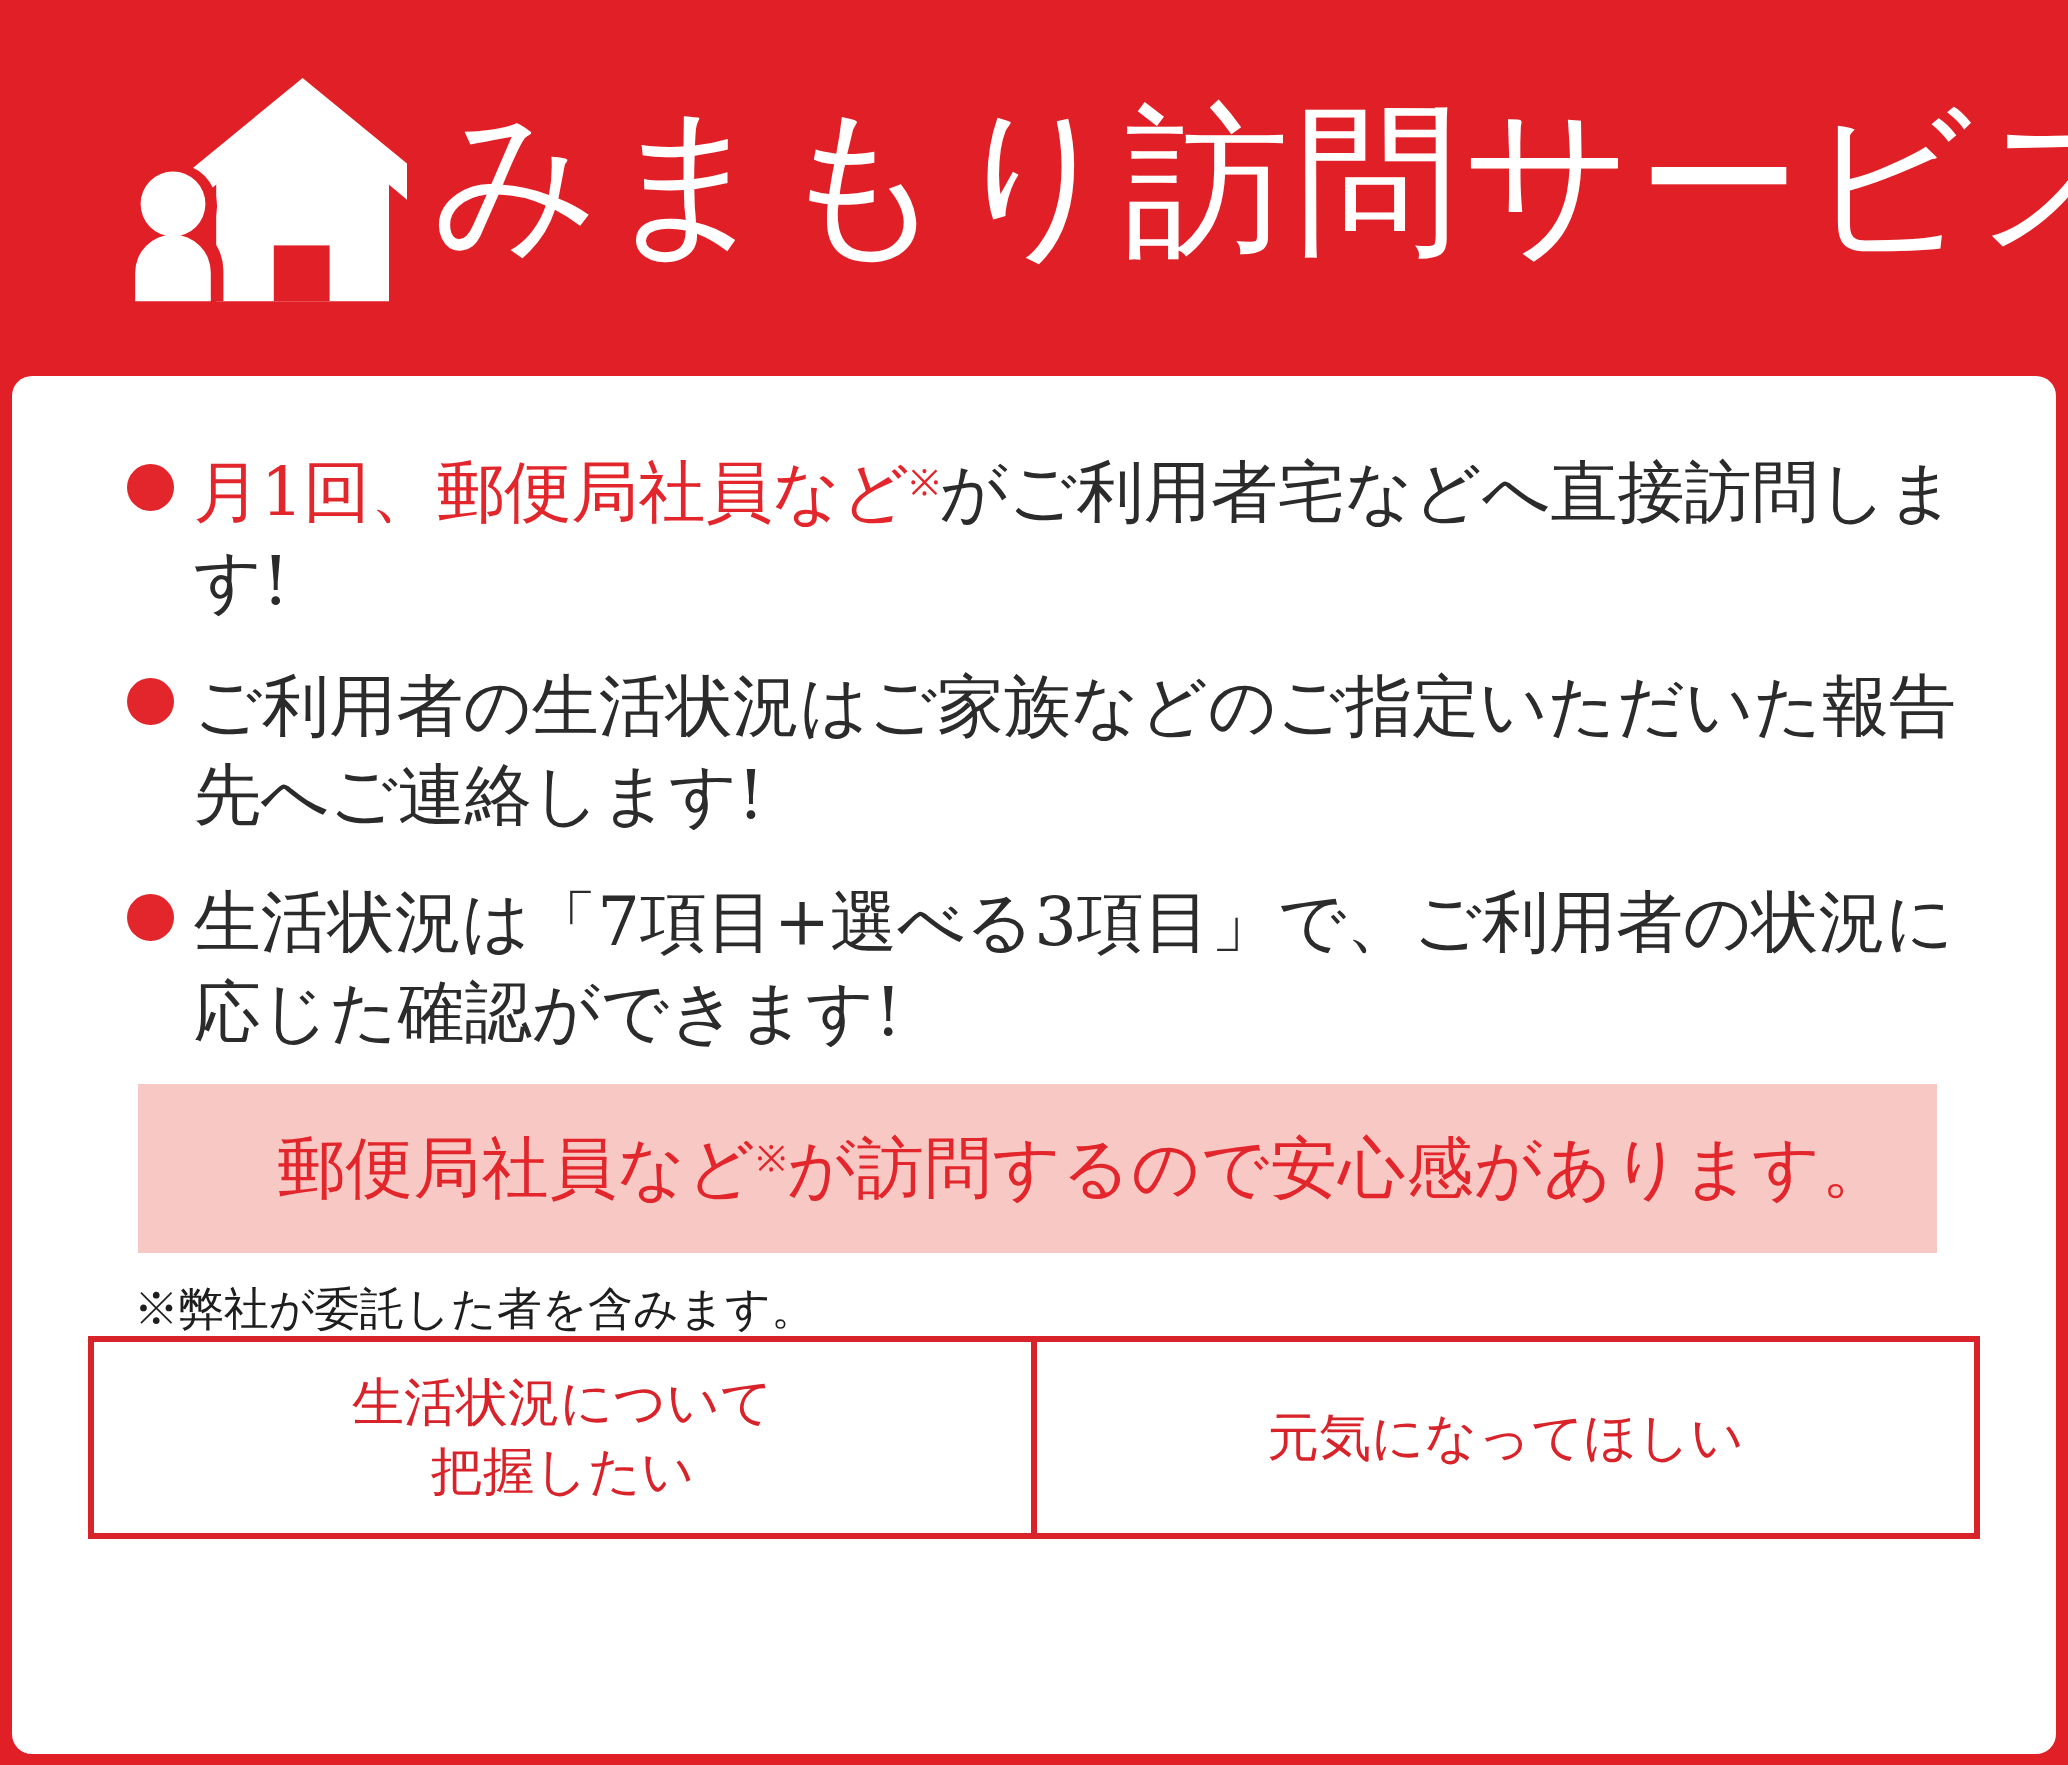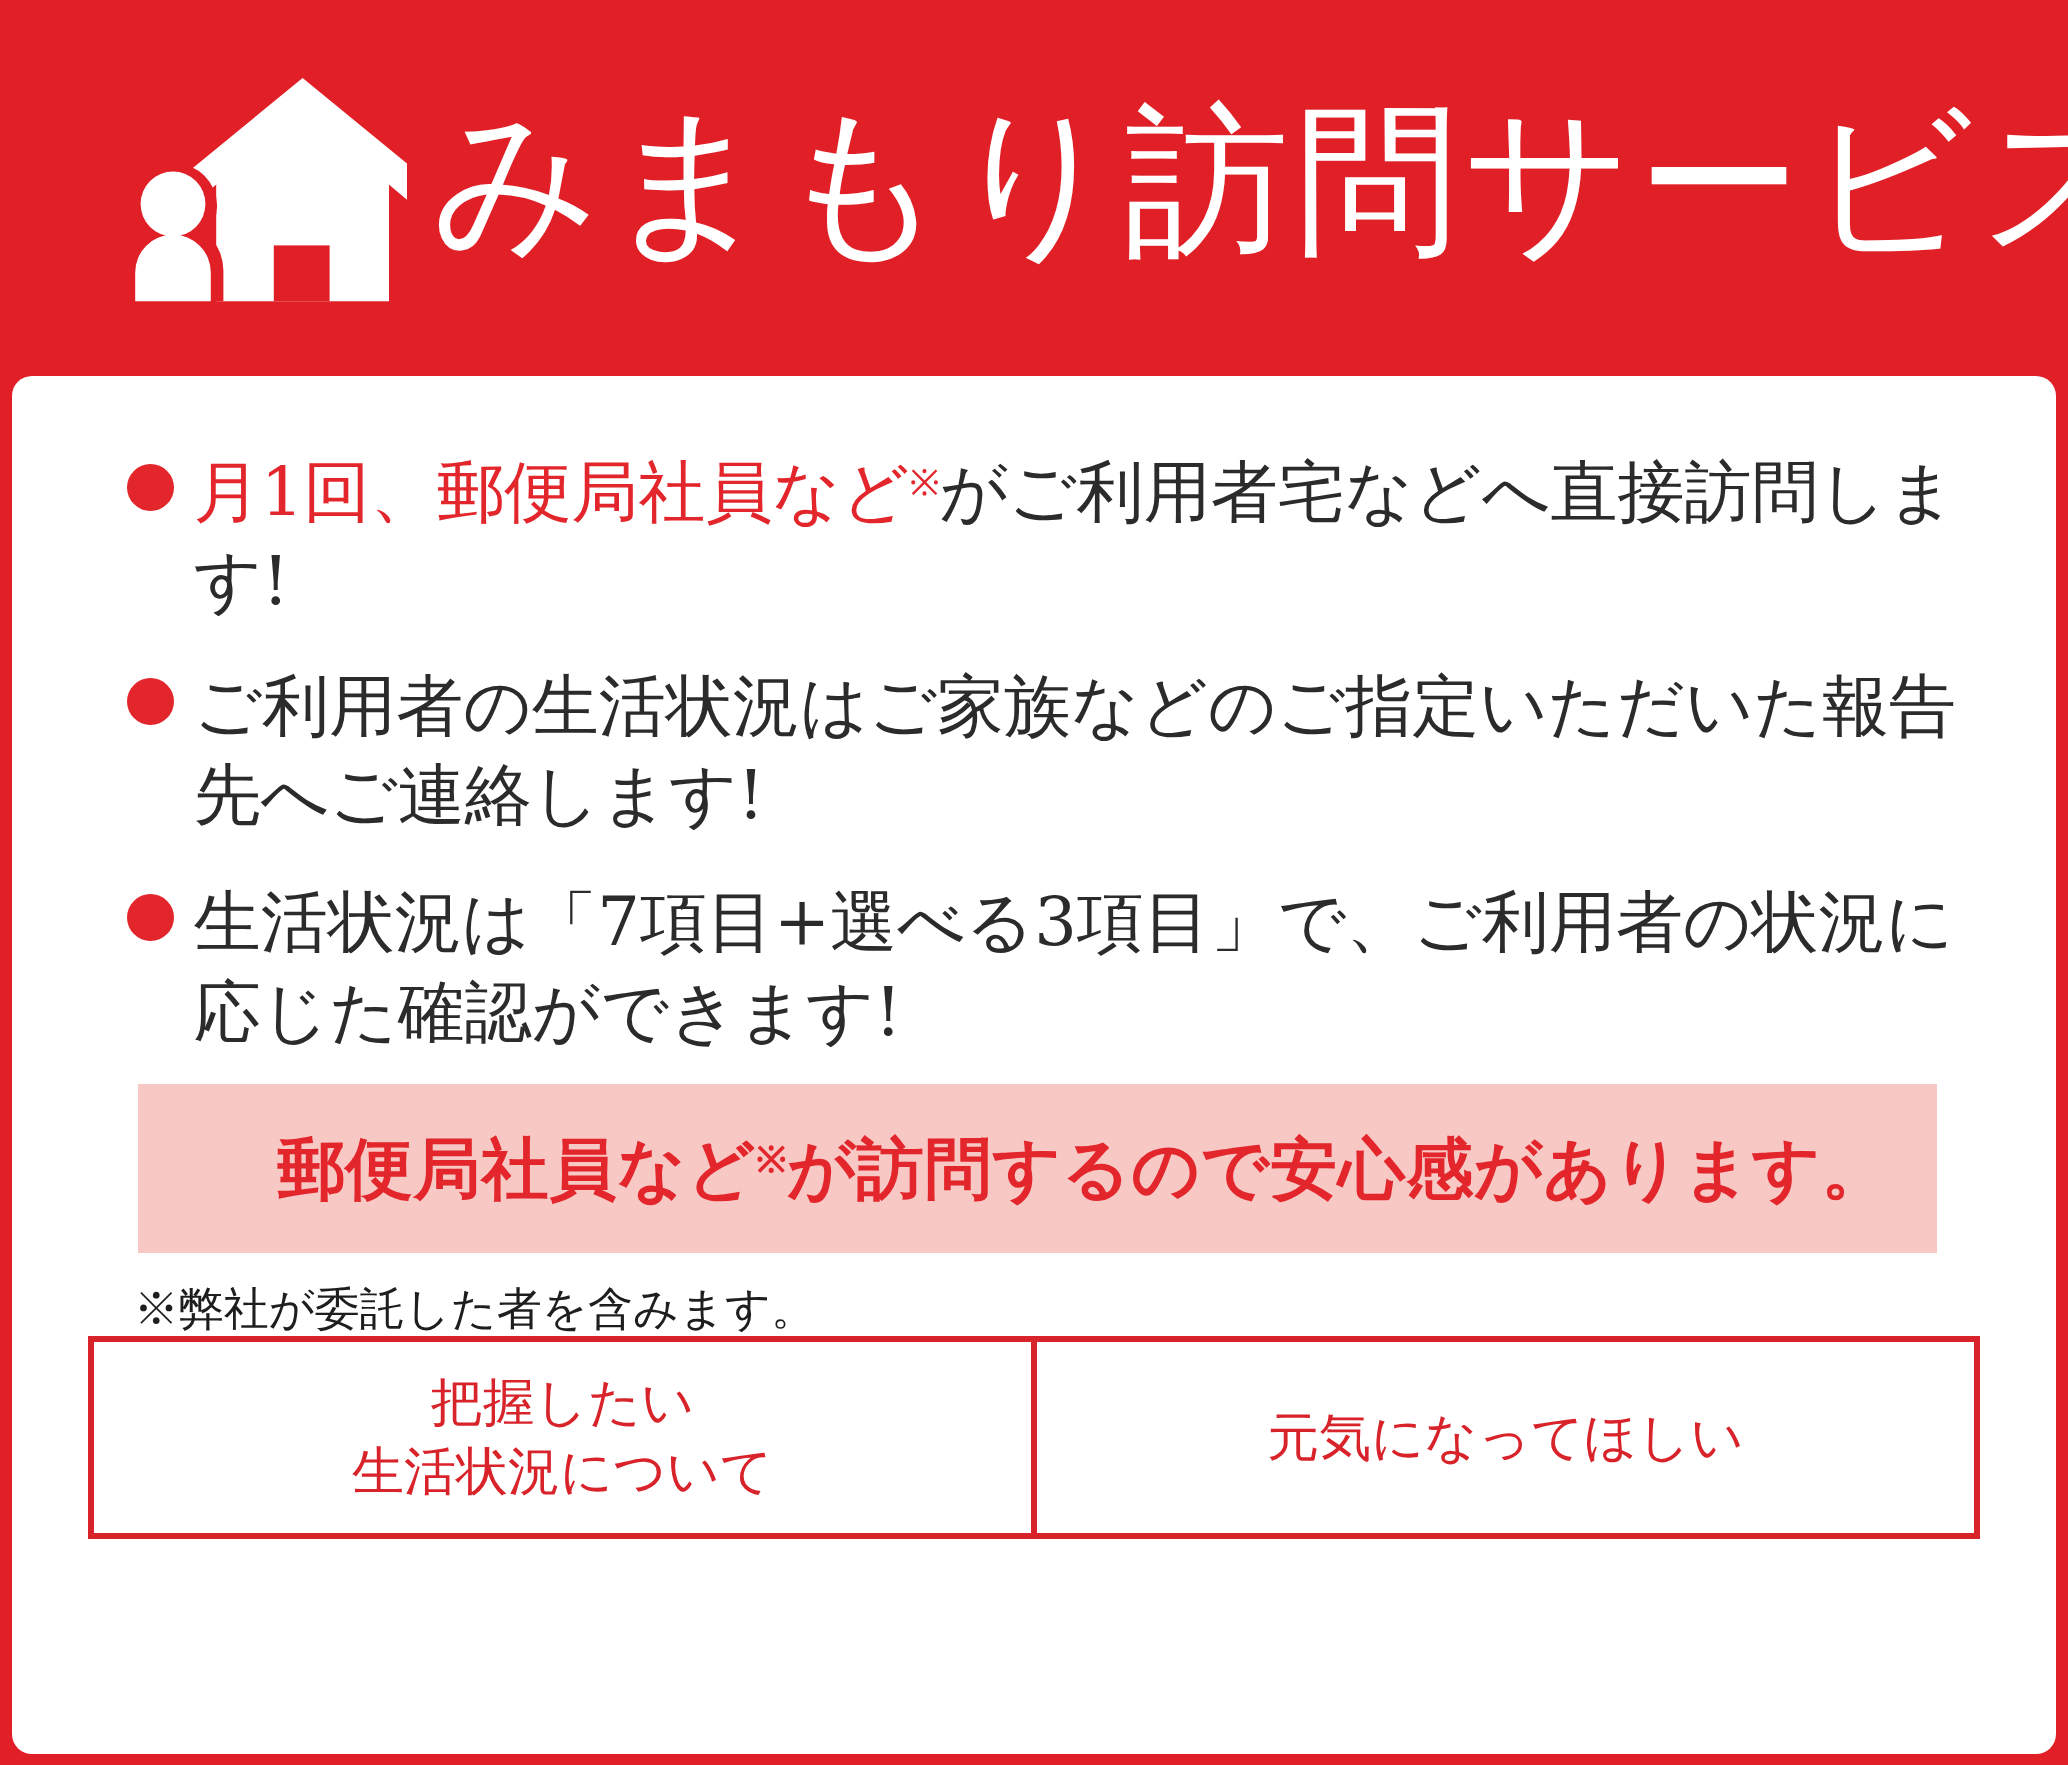--- a/index.html
+++ b/index.html
@@ -85,21 +85,21 @@
     background:#F8C8C5;
     height:169px;
     display:flex; align-items:center;
     padding-left:140px;
   }
   .pink-strip .txt {
     color:#E2262B;
     font-size:67px;
     line-height:1;
     letter-spacing:0.9px;
-    font-weight:700;
+    font-weight:400;
     white-space:nowrap;
   }
   .pink-strip .note-mark {
     font-size:36px;
     vertical-align:0.55em;
   }
 
   
   .footnote {
     margin:29px 0 0 122px;
@@ -189,22 +189,22 @@
       <div class="pink-strip">
         <div class="txt"><span>郵便局社員など</span><span class="note-mark">※</span><span>が訪問するので安心感があります。</span></div>
       </div>
 
       <div class="footnote">※弊社が委託した者を含みます。</div>
 
 
       <div class="cases">
 
         <div class="case-cell">
+          <span>生活状況について</span>
           <span>把握したい</span>
-          <span>生活状況について</span>
         </div>
 
 
         <div class="case-cell">
           <span>元気になってほしい</span>
         </div>
 
       </div>
 
     </div>

